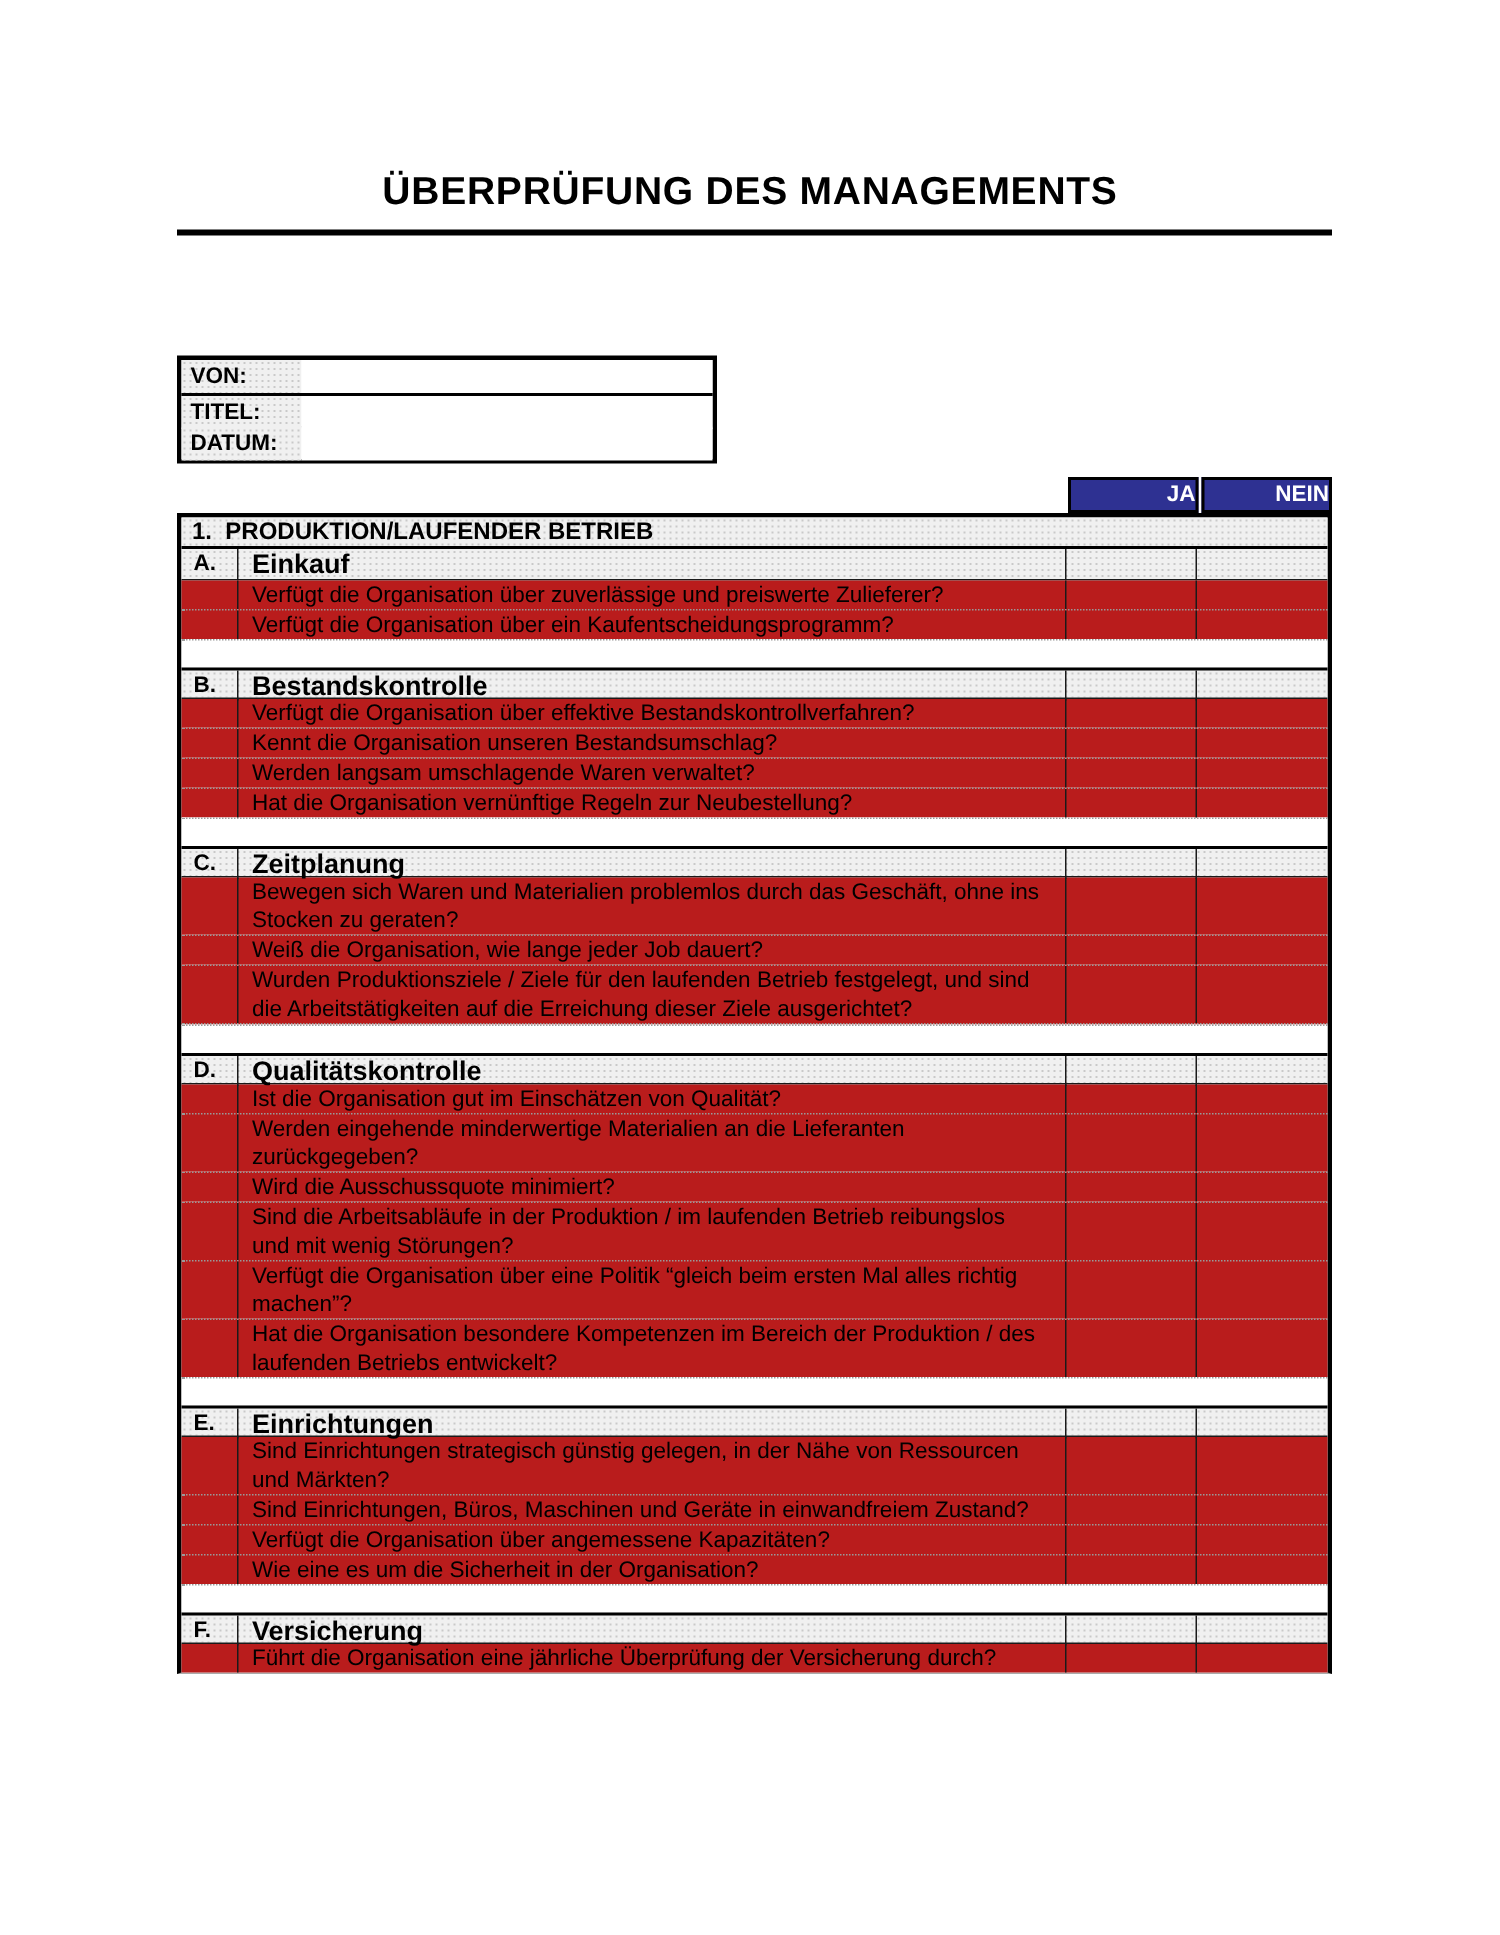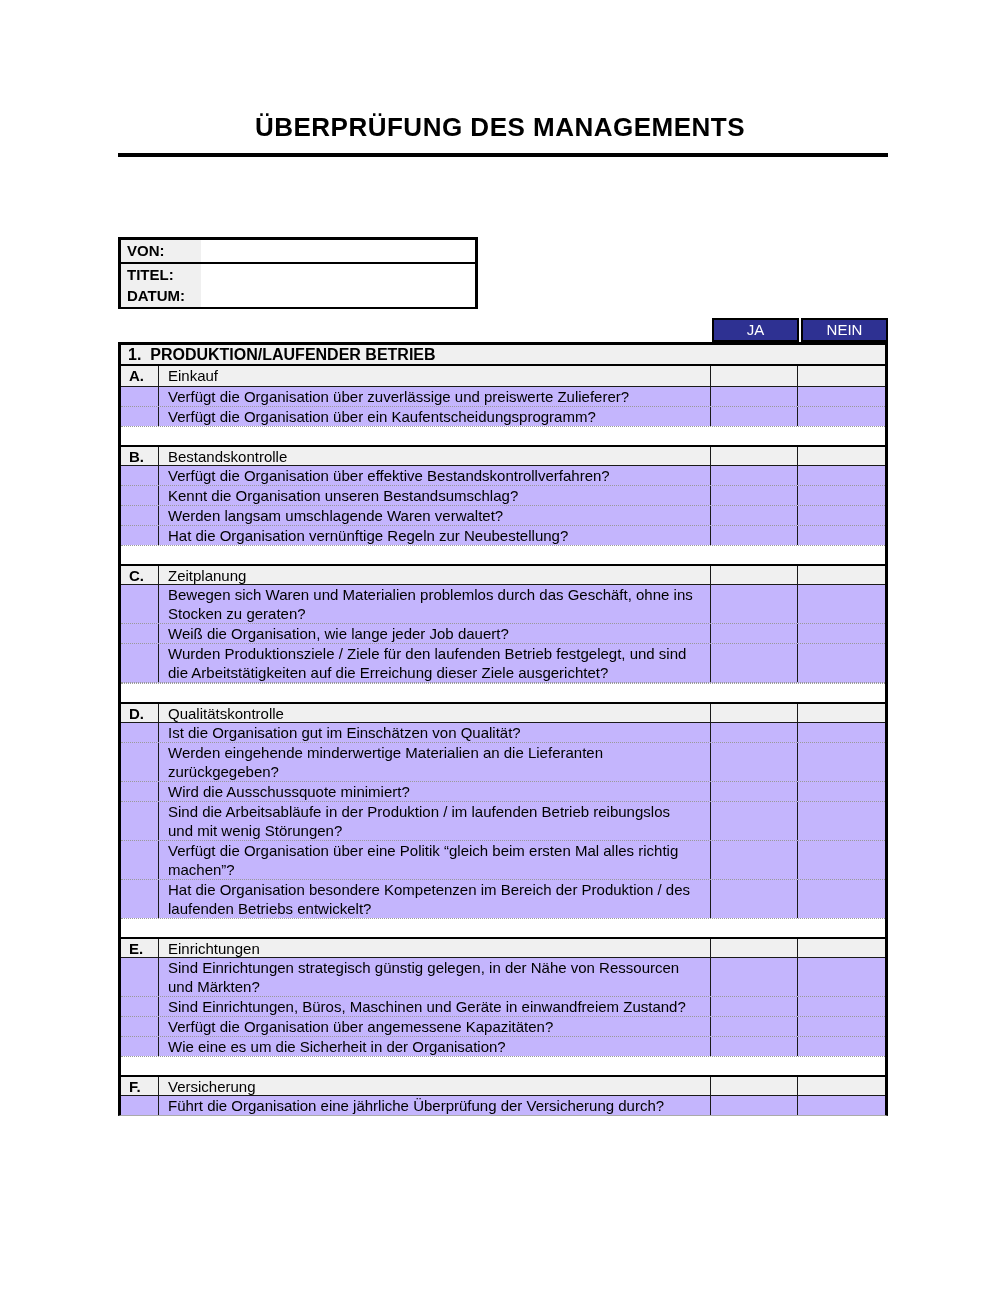--- a/index.html
+++ b/index.html
@@ -77,23 +77,23 @@
     height: 24px;
     display: flex;
     justify-content: flex-end;
     gap: 2px;
   }
   .ans-box {
     width: 87px;
     height: 24px;
     border: 2px solid #000;
     color: #fff;
-    font-weight: normal;
+    font-weight: bold;
     font-size: 15px;
-    text-align: center;
+    text-align: right;
     line-height: 20px;
   }
 
   
   .main-table {
     position: absolute;
     top: 342px;
     left: 118px;
     width: 770px;
     border: 3px solid #000;
@@ -110,23 +110,23 @@
   }
   .grid-row {
     display: grid;
     grid-template-columns: 38px 1fr 87px 87px;
   }
   .grid-row > .cell { border-right: 1px solid #1a1a1a; }
   .grid-row > .cell:last-child { border-right: none; }
 
   .row-sub { height: 21px; line-height: 20px; border-bottom: 1px solid #1a1a1a; }
   .row-sub .c-letter { font-weight: bold; font-size: 15px; padding-left: 8px; }
-  .row-sub .c-text   { font-weight: normal; font-size: 15px; padding-left: 9px; }
-
-  .row-q { background: #c4b5fd; }
+  .row-sub .c-text   { font-weight: bold; font-size: 18px; padding-left: 9px; }
+
+  .row-q { background: #b91c1c; }
   .row-q + .row-q { border-top: 1px dotted #9a9a9a; }
   .row-q .c-text {
     font-size: 15px;
     line-height: 19px;
     padding: 0 14px 0 9px;
     min-height: 19px;
   }
   .row-spacer {
     height: 19px;
     background: #fff;

